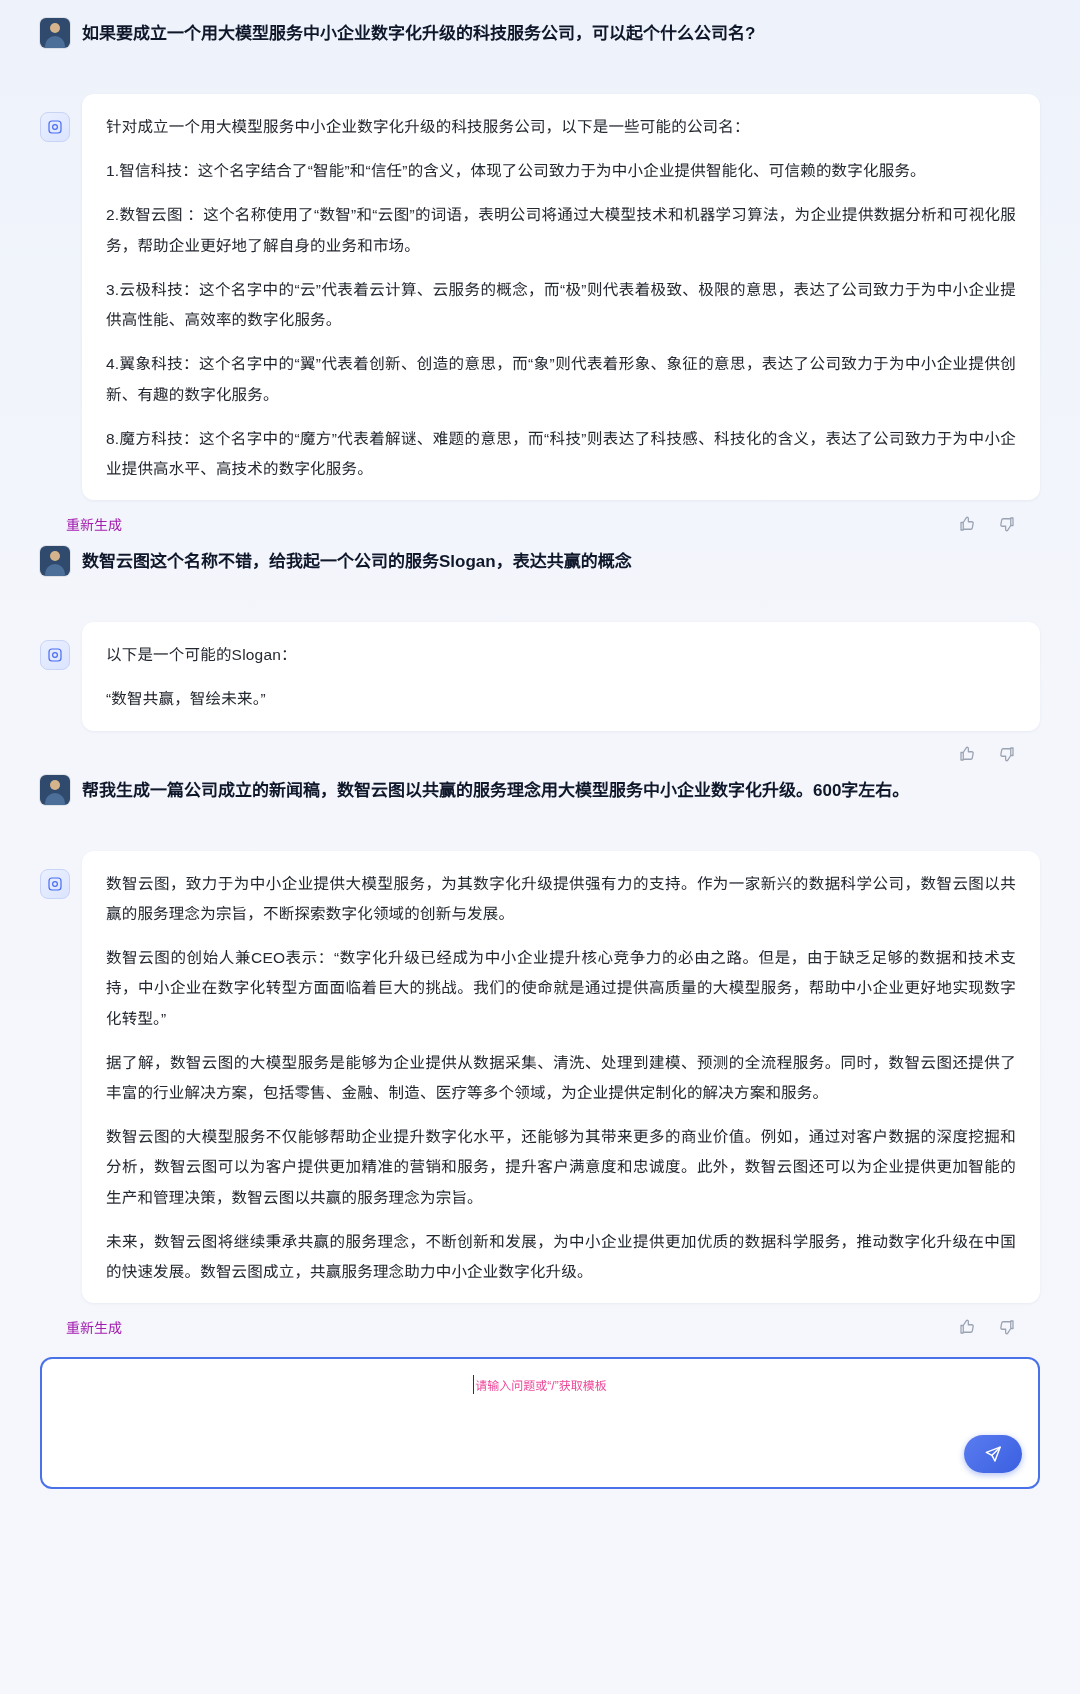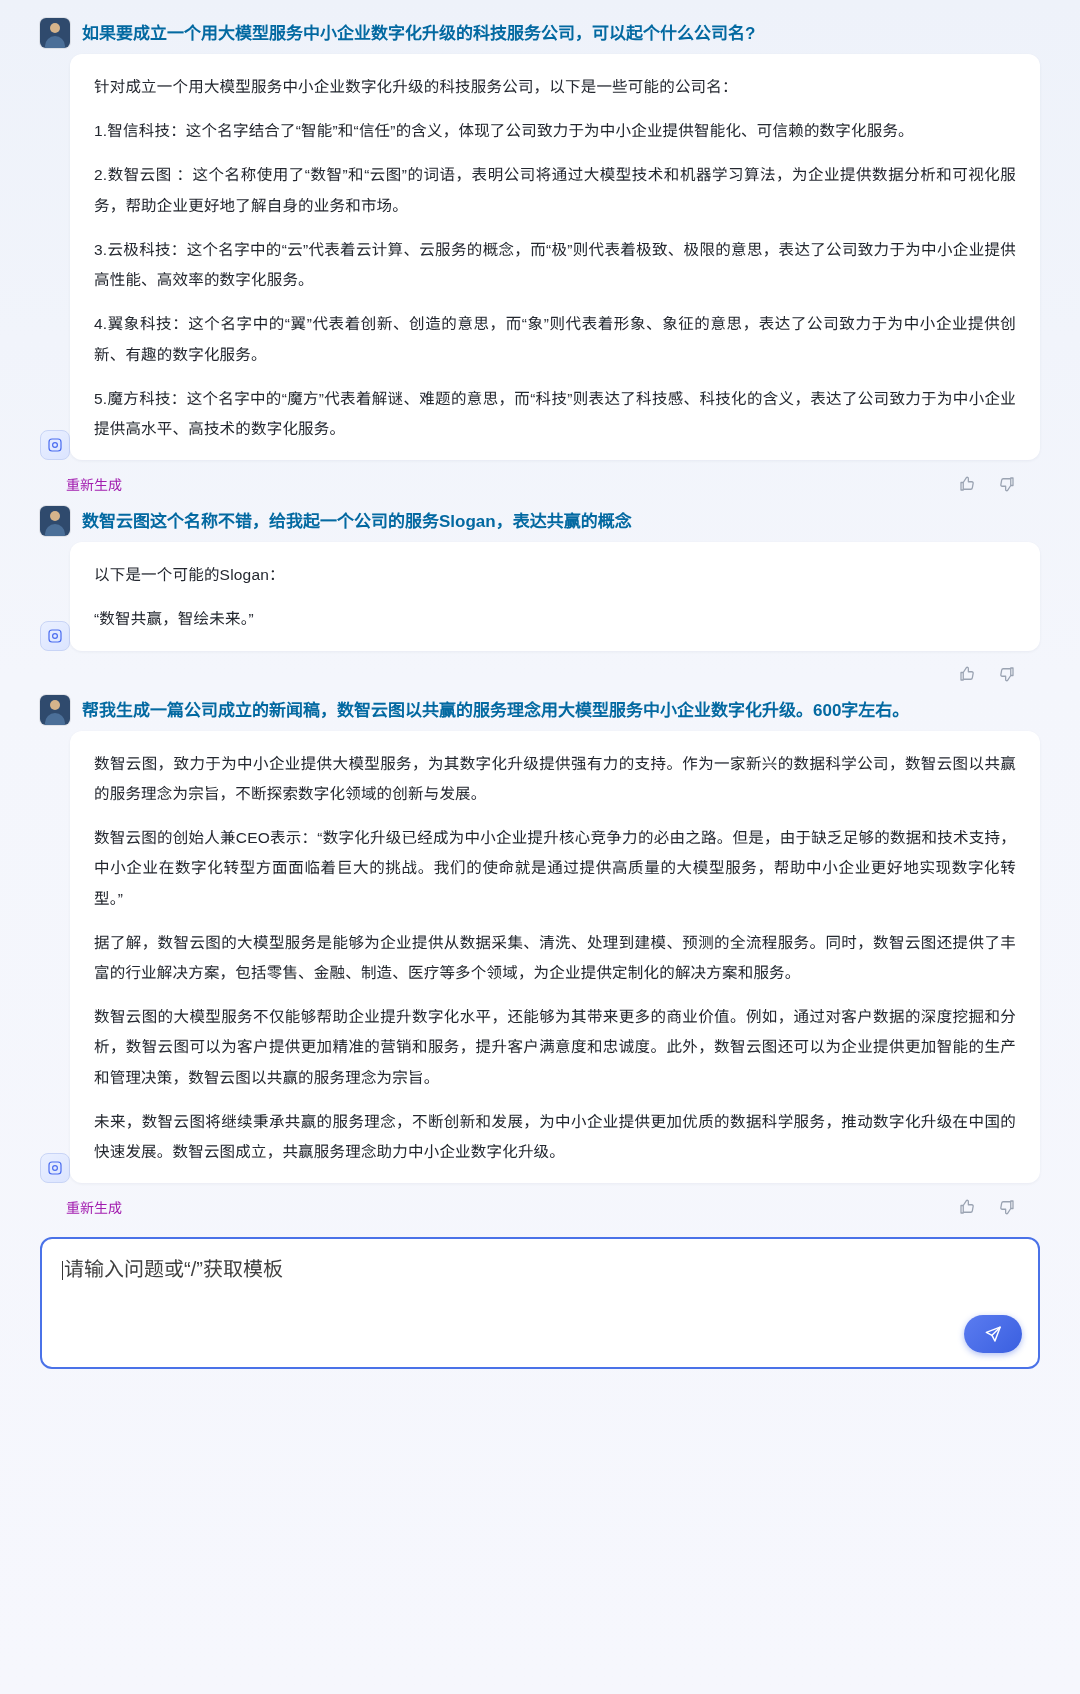--- a/index.html
+++ b/index.html
@@ -47,31 +47,33 @@
     position: absolute;
     bottom: 0; left: 50%;
     transform: translateX(-50%);
     width: 20px; height: 12px;
     border-radius: 10px 10px 0 0;
     background: #4b6f98;
   }
   .user-text {
     font-size: 17px;
     font-weight: bold;
-    color: #0369a1;
+    color: #0f172a;
     line-height: 1.5;
     padding-top: 3px;
     text-align: center;
   }
 
   
   .bot-turn {
     display: flex;
-    align-items: flex-end;
+    align-items: flex-start;
+    gap: 12px;
     padding-bottom: 4px;
+    margin-top: 40px;
   }
   .avatar-bot {
     width: 30px; height: 30px; flex: 0 0 30px;
     border-radius: 8px;
     background: linear-gradient(145deg,#eaf0ff,#dbe4ff);
     border: 1px solid #c8d4f6;
     display: flex; align-items: center; justify-content: center;
     margin-top: 18px;
   }
   .avatar-bot svg { display: block; }
@@ -117,24 +119,25 @@
   .composer {
     position: relative;
     margin: 18px 0 14px 0;
     height: 132px;
     background: #fff;
     border: 2px solid #4a72e8;
     border-radius: 12px;
     padding: 16px 20px;
   }
   .composer-placeholder {
-    font-size: 20px;
-    color: #404040;
+    font-size: 12px;
+    color: #ec4899;
     line-height: 1.4;
     position: relative;
+    text-align: center;
   }
   .caret {
     display: inline-block;
     width: 1px; height: 19px;
     background: #333;
     vertical-align: -4px;
     margin-right: 1px;
   }
   .send-btn {
     position: absolute;
@@ -165,21 +168,21 @@
         <rect x="4" y="4" width="16" height="16" rx="4"></rect>
         <circle cx="12" cy="12" r="3.2"></circle>
       </svg>
     </div>
     <div class="bubble">
       <p>针对成立一个用大模型服务中小企业数字化升级的科技服务公司，以下是一些可能的公司名：</p>
       <p>1.智信科技：这个名字结合了“智能”和“信任”的含义，体现了公司致力于为中小企业提供智能化、可信赖的数字化服务。</p>
       <p>2.数智云图 ：这个名称使用了“数智”和“云图”的词语，表明公司将通过大模型技术和机器学习算法，为企业提供数据分析和可视化服务，帮助企业更好地了解自身的业务和市场。</p>
       <p>3.云极科技：这个名字中的“云”代表着云计算、云服务的概念，而“极”则代表着极致、极限的意思，表达了公司致力于为中小企业提供高性能、高效率的数字化服务。</p>
       <p>4.翼象科技：这个名字中的“翼”代表着创新、创造的意思，而“象”则代表着形象、象征的意思，表达了公司致力于为中小企业提供创新、有趣的数字化服务。</p>
-      <p>5.魔方科技：这个名字中的“魔方”代表着解谜、难题的意思，而“科技”则表达了科技感、科技化的含义，表达了公司致力于为中小企业提供高水平、高技术的数字化服务。</p>
+      <p>8.魔方科技：这个名字中的“魔方”代表着解谜、难题的意思，而“科技”则表达了科技感、科技化的含义，表达了公司致力于为中小企业提供高水平、高技术的数字化服务。</p>
     </div>
   </div>
 
   <div class="bubble-footer">
     <span class="regen">重新生成</span>
     <span class="spacer"></span>
     <span class="feedback">
       <span class="fb-icon">
         <svg viewBox="0 0 24 24" fill="none" stroke="currentColor" stroke-width="1.7" stroke-linejoin="round">
           <path d="M7 10v10H4V10h3z"></path>

